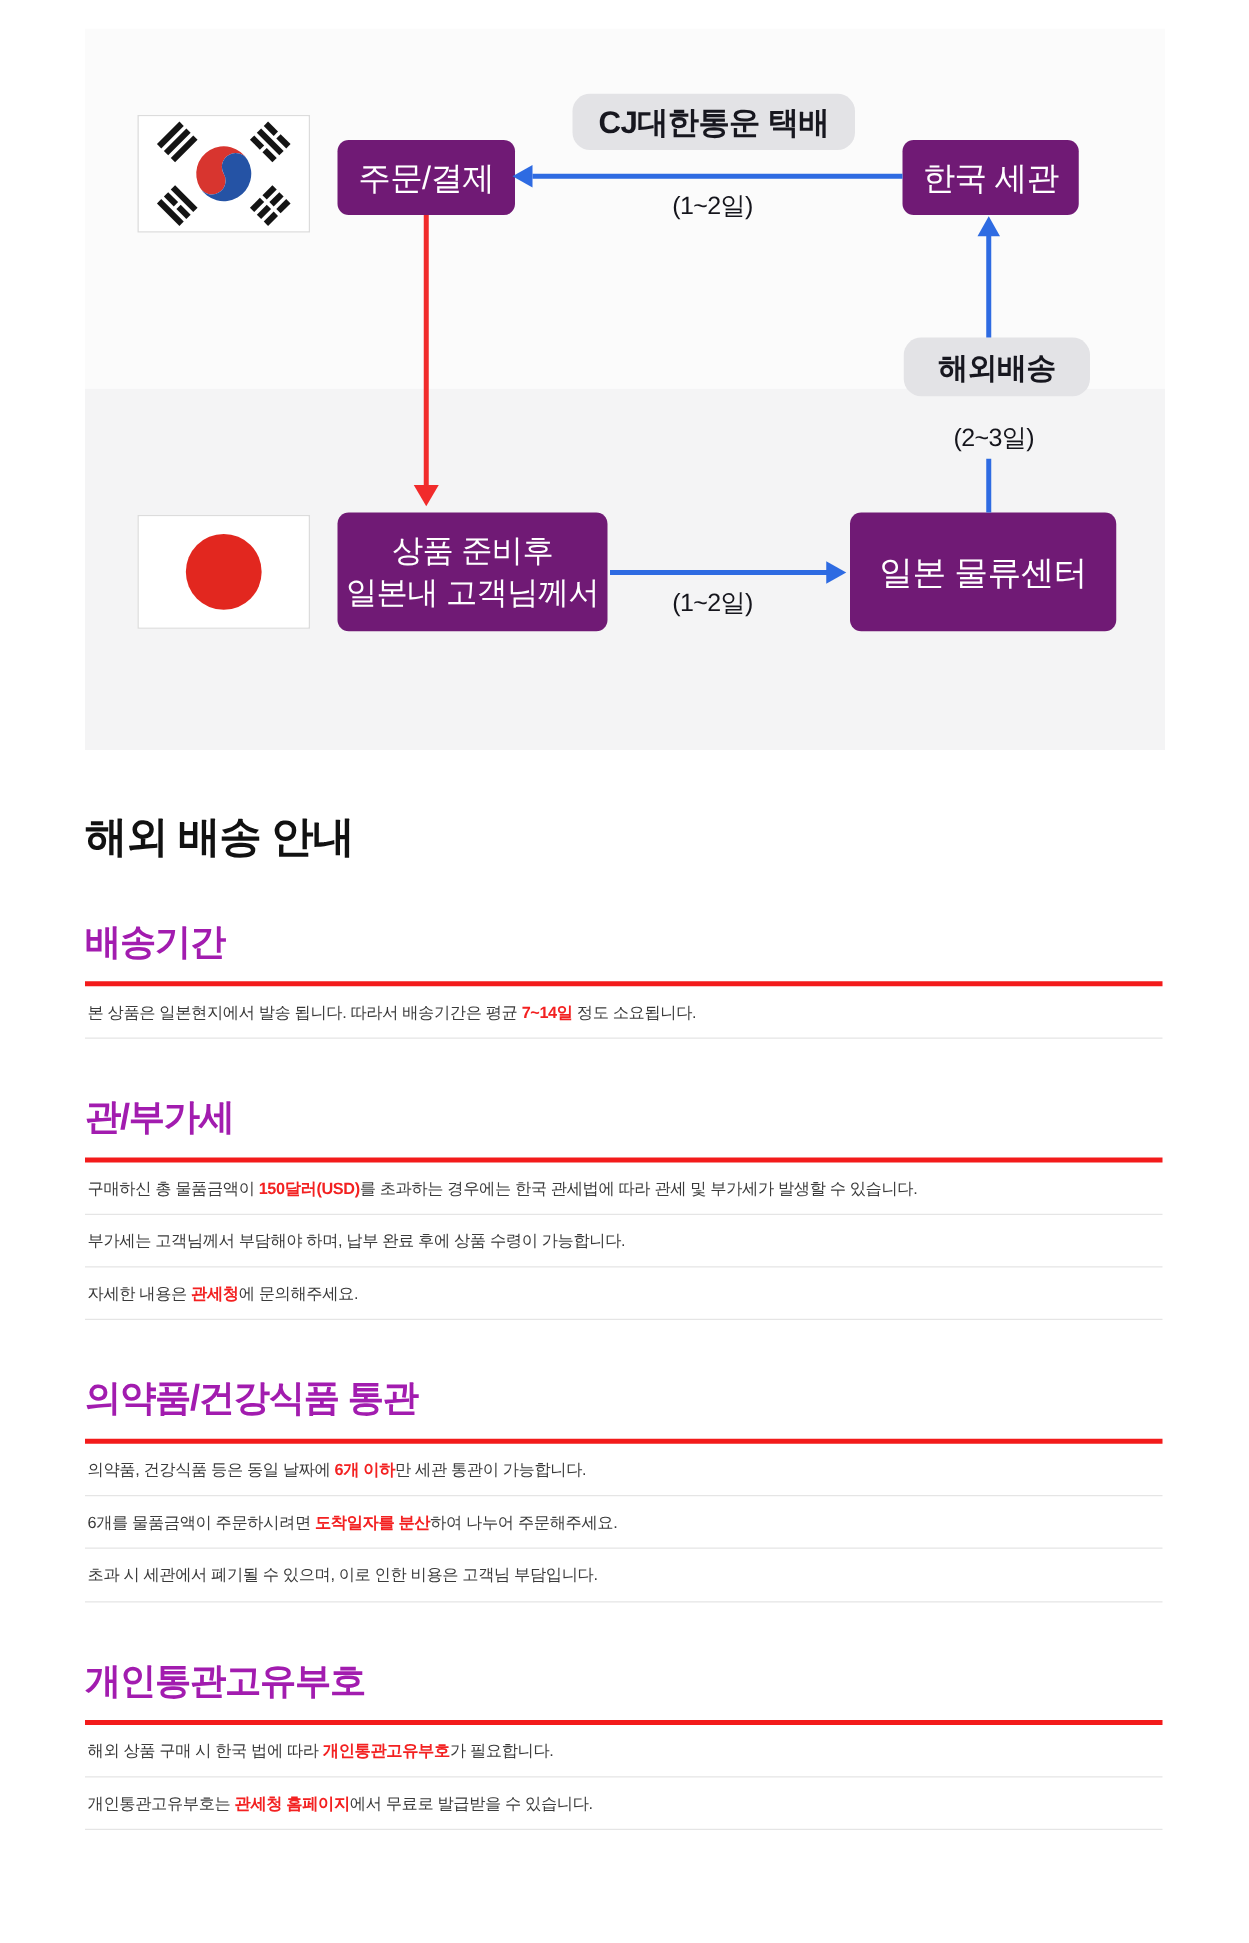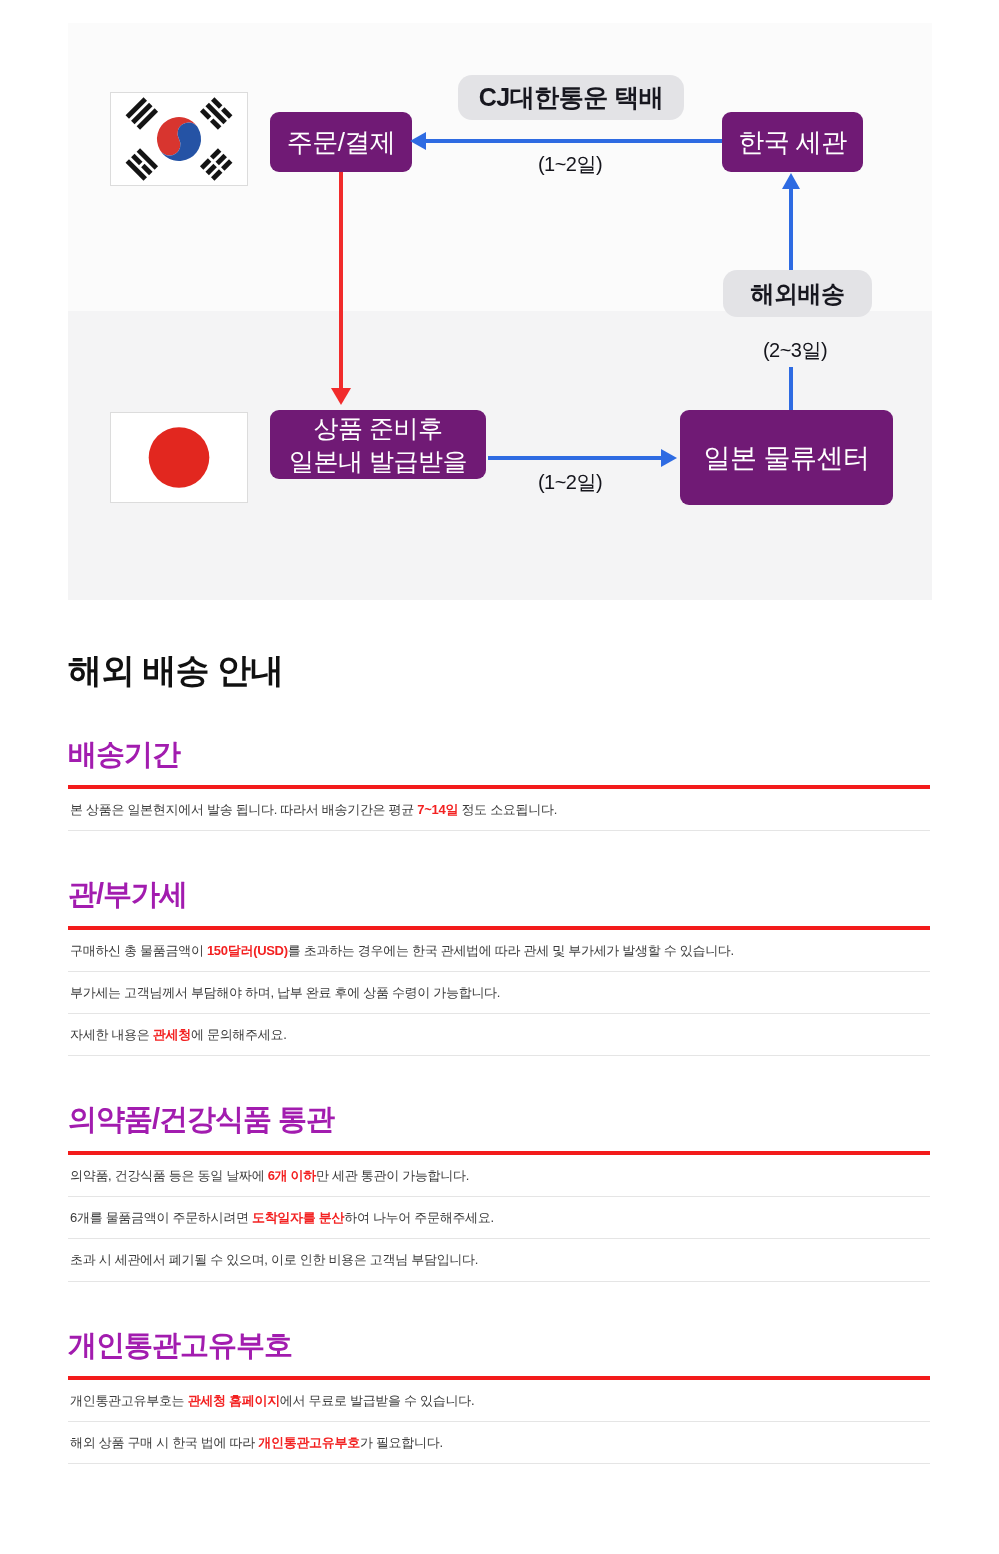--- a/index.html
+++ b/index.html
@@ -21,21 +21,21 @@
   .flag-jp { left:42px; top:389px; width:138px; height:91px; }
 
   .node {
     position:absolute; background:#701a75; color:#fff; border-radius:9px;
     display:flex; flex-direction:column; align-items:center; justify-content:center;
     font-weight:normal; letter-spacing:-0.5px; text-align:left;
   }
   .node-order   { left:202px; top:89px;  width:142px; height:60px; font-size:26px; }
   .node-customs { left:654px; top:89px;  width:141px; height:60px; font-size:26px; }
   .node-center  { left:612px; top:387px; width:213px; height:95px; font-size:27px; }
-  .node-prepare { left:202px; top:387px; width:216px; height:69px; font-size:25px; line-height:1.32; }
+  .node-prepare { left:202px; top:387px; width:216px; height:95px; font-size:25px; line-height:1.32; }
 
   .glabel {
     position:absolute; background:#e3e3e6; color:#17171f; border-radius:14px;
     display:flex; align-items:center; justify-content:center;
     font-weight:bold; letter-spacing:-0.5px;
   }
   .glabel-cj       { left:390px; top:52px;  width:226px; height:45px; font-size:25px; }
   .glabel-overseas { left:655px; top:247px; width:149px; height:47px; font-size:24px; }
 
   .duration {
@@ -140,21 +140,21 @@
     <div class="node node-customs">한국 세관</div>
 
     <div class="glabel glabel-overseas">해외배송</div>
 
     <div class="duration d-right">(2~3일)</div>
 
     <div class="node node-center">일본 물류센터</div>
 
     <div class="node node-prepare">
       <div>상품 준비후</div>
-      <div>일본내 발급받을</div>
+      <div>일본내 고객님께서</div>
     </div>
 
     <div class="duration d-bottom">(1~2일)</div>
 
     <div class="flag flag-jp">
       <svg viewBox="0 0 138 91" width="136" height="89">
         <rect width="138" height="91" fill="#ffffff"></rect>
         <circle cx="69" cy="45.5" r="31" fill="#e2271f"></circle>
       </svg>
     </div>
@@ -195,18 +195,18 @@
       <h2 class="sec-heading">의약품/건강식품 통관</h2>
       <div class="red-rule"></div>
       <p class="para"><span>의약품, 건강식품 등은 동일 날짜에 </span><span class="hl">6개 이하</span><span>만 세관 통관이 가능합니다.</span></p>
       <p class="para"><span>6개를 물품금액이 주문하시려면 </span><span class="hl">도착일자를 분산</span><span>하여 나누어 주문해주세요.</span></p>
       <p class="para"><span>초과 시 세관에서 폐기될 수 있으며, 이로 인한 비용은 고객님 부담입니다.</span></p>
     </section>
 
     <section class="sec">
       <h2 class="sec-heading">개인통관고유부호</h2>
       <div class="red-rule"></div>
+      <p class="para"><span>해외 상품 구매 시 한국 법에 따라 </span><span class="hl">개인통관고유부호</span><span>가 필요합니다.</span></p>
       <p class="para"><span>개인통관고유부호는 </span><span class="hl">관세청 홈페이지</span><span>에서 무료로 발급받을 수 있습니다.</span></p>
-      <p class="para"><span>해외 상품 구매 시 한국 법에 따라 </span><span class="hl">개인통관고유부호</span><span>가 필요합니다.</span></p>
     </section>
   </div>
 
 </div>
 
 </body></html>

